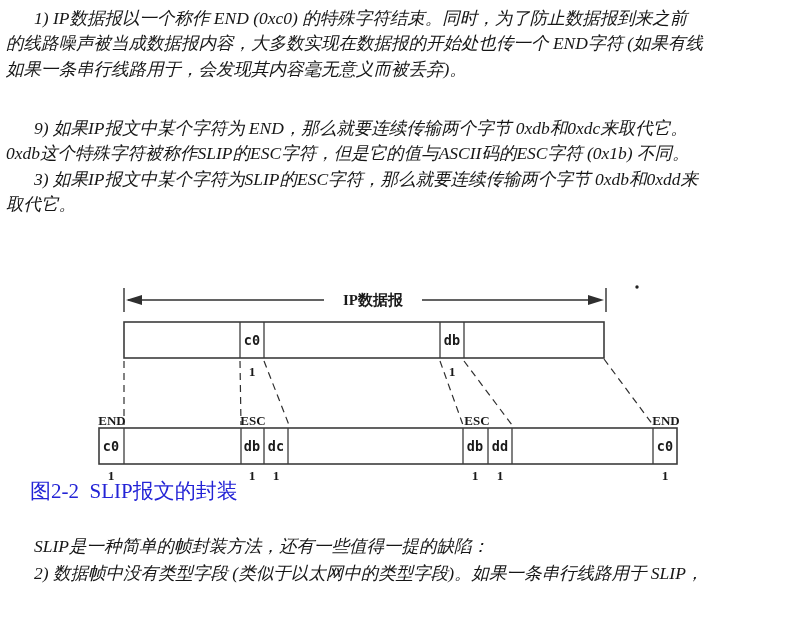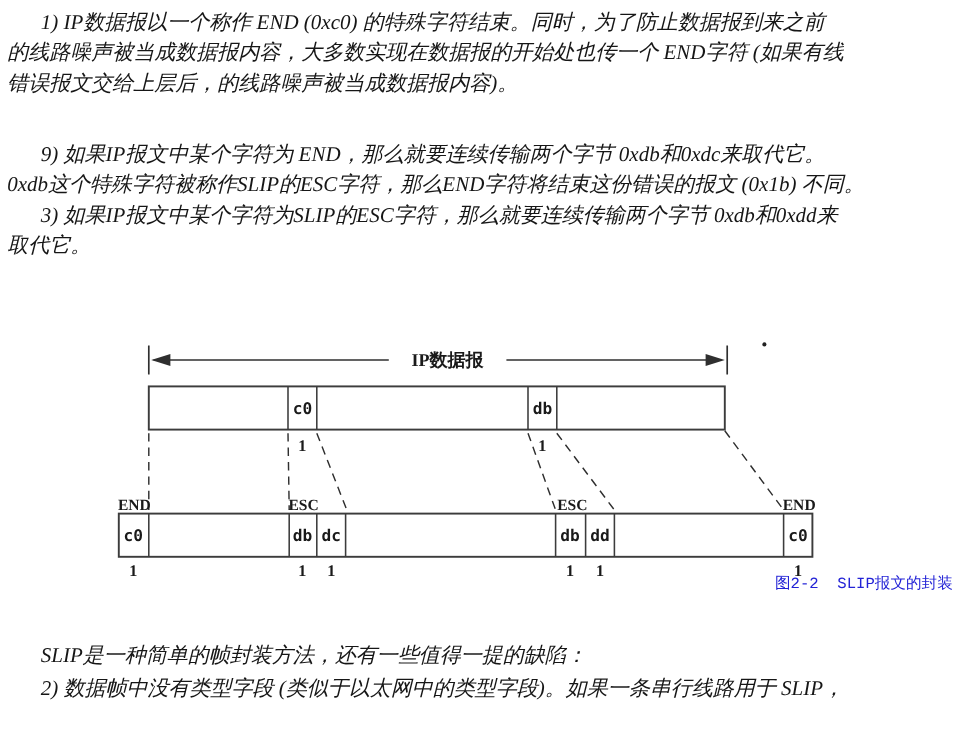--- a/index.html
+++ b/index.html
@@ -19,36 +19,36 @@
   #figure-svg{position:absolute;left:0;top:278px;width:794px;height:210px;}
   .boxline{stroke:#3c3c3c;stroke-width:1.6;fill:none;}
   .cellline{stroke:#3c3c3c;stroke-width:1.3;}
   .arrowline{stroke:#2f2f2f;stroke-width:1.4;}
   .dash{stroke:#2f2f2f;stroke-width:1.2;stroke-dasharray:7 5;fill:none;}
   .bytetxt{font-family:"DejaVu Sans Mono","Liberation Mono",monospace;font-size:13.5px;font-weight:bold;fill:#1a1a1a;}
   .onetxt{font-family:"Liberation Serif",serif;font-size:13.5px;font-weight:bold;fill:#1a1a1a;}
   .lbltxt{font-family:"Liberation Serif",serif;font-size:13px;font-weight:bold;fill:#1a1a1a;}
   .arrowlbl{font-family:"Liberation Serif",serif;font-size:15px;font-weight:bold;fill:#1a1a1a;}
   .caption{
-    position:absolute;top:477px;left:30px;width:764px;text-align:right;
-    font-size:13px;color:#2323d6;white-space:pre;font-family:Liberation Mono, monospace;
+    position:absolute;top:477px;left:30px;width:764px;text-align:left;
+    font-size:21px;color:#2323d6;white-space:pre;
   }
 </style>
 </head>
 <body>
 
 <div class="tblock" id="p1">
   <div class="line indent">1) IP数据报以一个称作 END (0xc0) 的特殊字符结束。同时，为了防止数据报到来之前</div>
   <div class="line">的线路噪声被当成数据报内容，大多数实现在数据报的开始处也传一个 END字符 (如果有线</div>
-  <div class="line">错误报文交给上层后，的线路噪声被当成数据报内容)。</div>
+  <div class="line">如果一条串行线路用于，会发现其内容毫无意义而被丢弃)。</div>
 </div>
 
 <div class="tblock" id="p23">
   <div class="line indent">9) 如果IP报文中某个字符为 END，那么就要连续传输两个字节 0xdb和0xdc来取代它。</div>
-  <div class="line">0xdb这个特殊字符被称作SLIP的ESC字符，那么END字符将结束这份错误的报文 (0x1b) 不同。</div>
+  <div class="line">0xdb这个特殊字符被称作SLIP的ESC字符，但是它的值与ASCII码的ESC字符 (0x1b) 不同。</div>
   <div class="line indent">3) 如果IP报文中某个字符为SLIP的ESC字符，那么就要连续传输两个字节 0xdb和0xdd来</div>
   <div class="line">取代它。</div>
 </div>
 
 <div class="tblock" id="p4">
 </div>
 
 <svg id="figure-svg" viewBox="0 0 794 210">
 
   <g>

